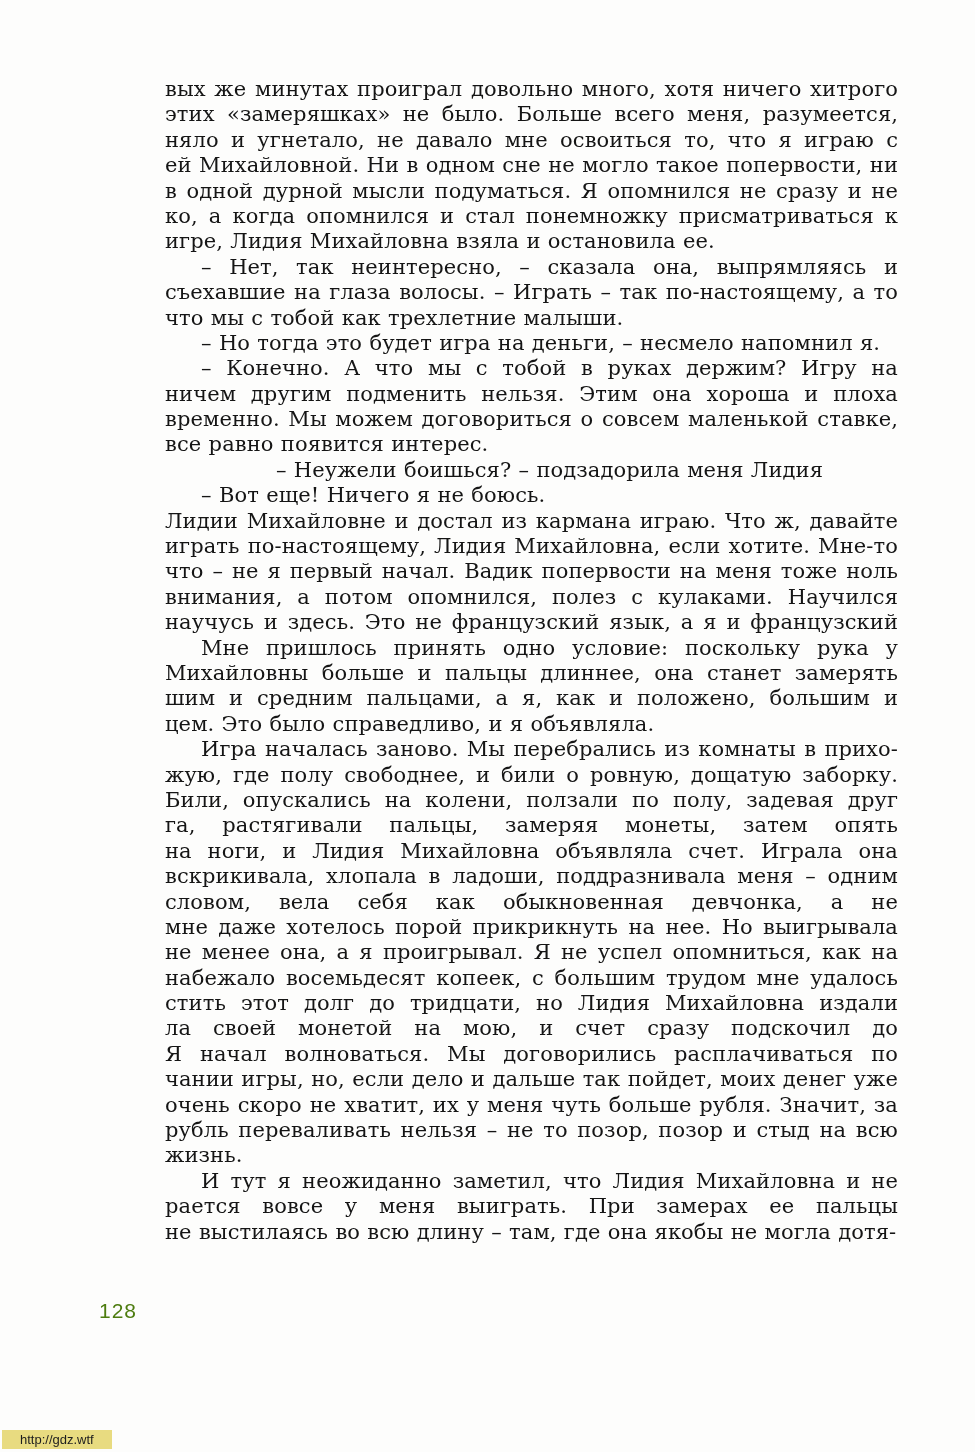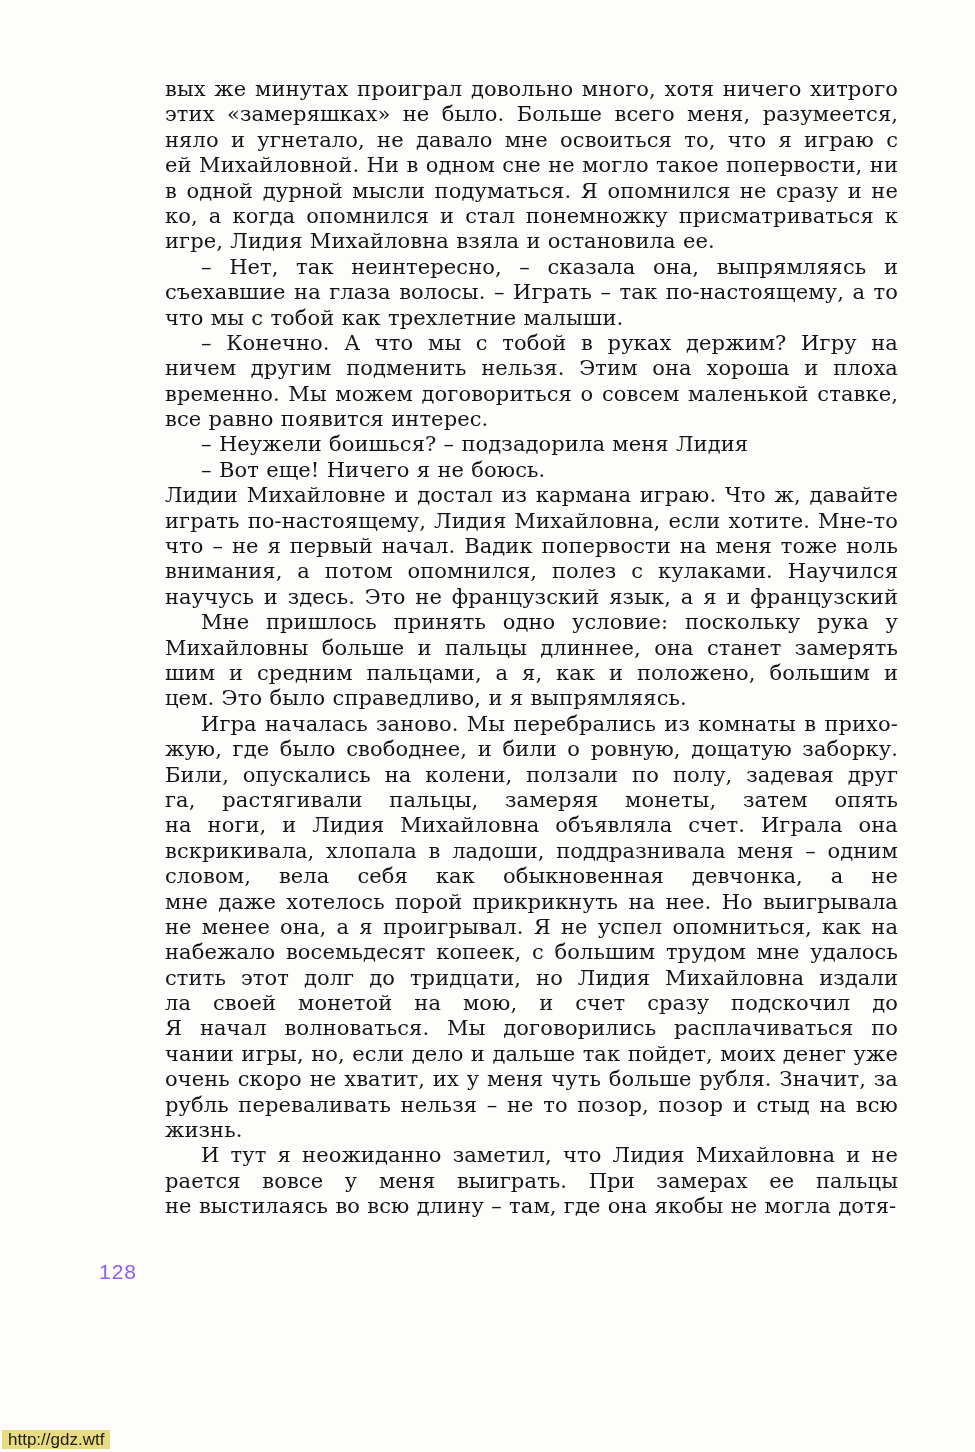--- a/index.html
+++ b/index.html
@@ -26,81 +26,82 @@
     line-height: 25.4px;
     height: 25.4px;
     color: #151515;
     text-align: justify;
     text-align-last: justify;
     letter-spacing: 0.1px;
     word-spacing: 0.5px;
     overflow: hidden;
   }
   .line.last {
-    text-align: left;
+    text-align: center;
     text-align-last: left;
   }
   .line.indent {
     text-indent: 36px;
   }
   .page-number {
     position: absolute;
     left: 99px;
-    top: 1260px;
+    top: 1299px;
     font-family: "Liberation Sans", sans-serif;
     font-size: 21px;
-    color: #8b5cf6;
+    color: #4d7c0f;
     letter-spacing: 1px;
   }
   .watermark {
     position: absolute;
     left: 2px;
     top: 1430px;
     background: #e8db80;
     color: #1e1e1e;
     font-family: "Liberation Sans", sans-serif;
-    font-size: 17px;
+    font-size: 13px;
     line-height: 19px;
-    padding: 0 6px;
+    padding: 0 18px;
     text-decoration: none;
     cursor: pointer;
   }
 </style>
 </head>
 <body>
 
 <div class="scan-page">
   <div class="text-block" id="text-block">
       <div class="line">вых же минутах проиграл довольно много, хотя ничего хитрого в</div>
       <div class="line">этих «замеряшках» не было. Больше всего меня, разумеется, стес-</div>
       <div class="line">няло и угнетало, не давало мне освоиться то, что я играю с Лиди-</div>
       <div class="line">ей Михайловной. Ни в одном сне не могло такое попервости, ни</div>
       <div class="line">в одной дурной мысли подуматься. Я опомнился не сразу и не лег-</div>
       <div class="line">ко, а когда опомнился и стал понемножку присматриваться к</div>
       <div class="line last">игре, Лидия Михайловна взяла и остановила ее.</div>
       <div class="line indent">– Нет, так неинтересно, – сказала она, выпрямляясь и убирая</div>
       <div class="line">съехавшие на глаза волосы. – Играть – так по-настоящему, а то</div>
       <div class="line last">что мы с тобой как трехлетние малыши.</div>
+      <div class="line last indent">– Но тогда это будет игра на деньги, – несмело напомнил я.</div>
       <div class="line indent">– Конечно. А что мы с тобой в руках держим? Игру на деньги</div>
       <div class="line">ничем другим подменить нельзя. Этим она хороша и плоха одно-</div>
       <div class="line">временно. Мы можем договориться о совсем маленькой ставке, а</div>
       <div class="line last">все равно появится интерес.</div>
       <div class="line last indent">– Неужели боишься? – подзадорила меня Лидия Михайловна.</div>
       <div class="line last indent">– Вот еще! Ничего я не боюсь.</div>
       <div class="line">Лидии Михайловне и достал из кармана играю. Что ж, давайте</div>
       <div class="line">играть по-настоящему, Лидия Михайловна, если хотите. Мне-то</div>
       <div class="line">что – не я первый начал. Вадик попервости на меня тоже ноль</div>
       <div class="line">внимания, а потом опомнился, полез с кулаками. Научился там,</div>
       <div class="line">научусь и здесь. Это не французский язык, а я и французский ско-</div>
       <div class="line indent">Мне пришлось принять одно условие: поскольку рука у Лидии</div>
       <div class="line">Михайловны больше и пальцы длиннее, она станет замерять боль-</div>
       <div class="line">шим и средним пальцами, а я, как и положено, большим и мизин-</div>
-      <div class="line last">цем. Это было справедливо, и я выпрямляясь.</div>
+      <div class="line last">цем. Это было справедливо, и я объявляла.</div>
       <div class="line indent">Игра началась заново. Мы перебрались из комнаты в прихо-</div>
-      <div class="line">жую, где было свободнее, и били о ровную, дощатую заборку.</div>
+      <div class="line">жую, где полу свободнее, и били о ровную, дощатую заборку.</div>
       <div class="line">Били, опускались на колени, ползали по полу, задевая друг дру-</div>
       <div class="line">га, растягивали пальцы, замеряя монеты, затем опять поднимаясь</div>
       <div class="line">на ноги, и Лидия Михайловна объявляла счет. Играла она шумно:</div>
       <div class="line">вскрикивала, хлопала в ладоши, поддразнивала меня – одним</div>
       <div class="line">словом, вела себя как обыкновенная девчонка, а не учительница,</div>
       <div class="line">мне даже хотелось порой прикрикнуть на нее. Но выигрывала тем</div>
       <div class="line">не менее она, а я проигрывал. Я не успел опомниться, как на меня</div>
       <div class="line">набежало восемьдесят копеек, с большим трудом мне удалось ско-</div>
       <div class="line">стить этот долг до тридцати, но Лидия Михайловна издали попа-</div>
       <div class="line">ла своей монетой на мою, и счет сразу подскочил до пятидесяти.</div>

